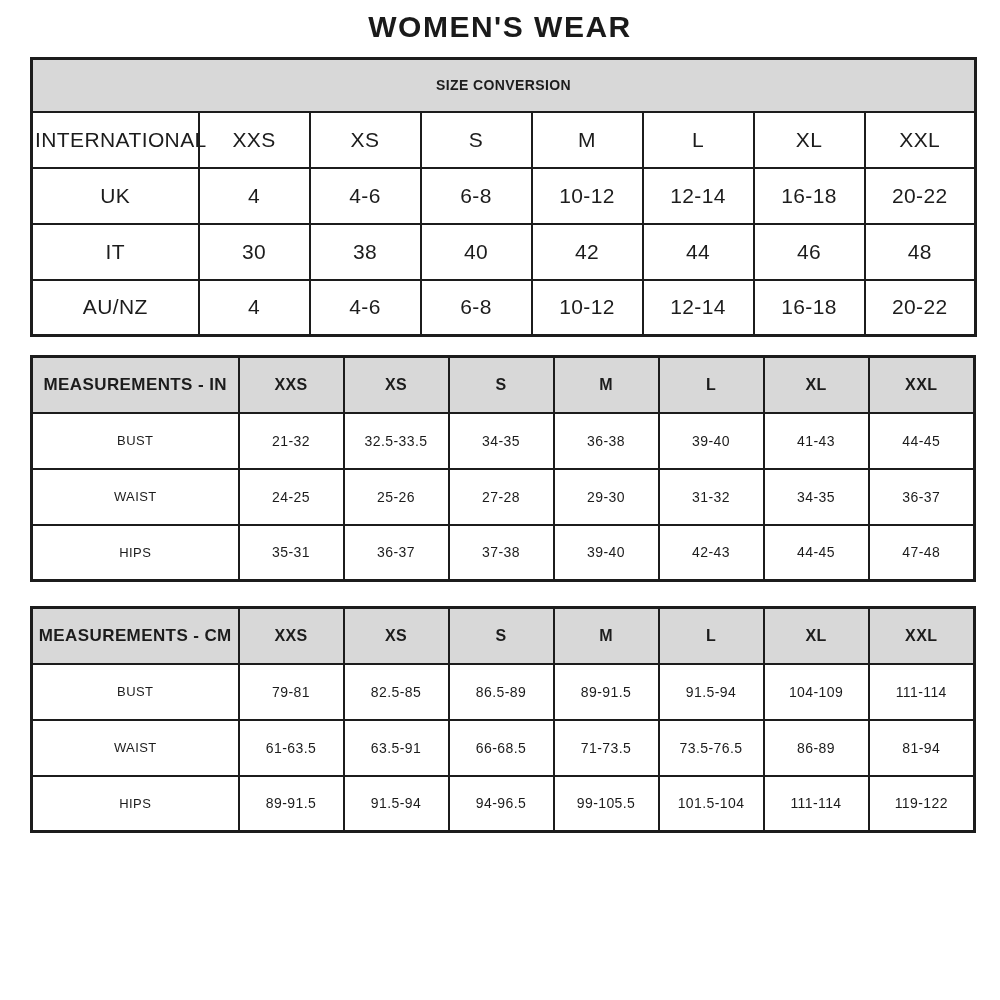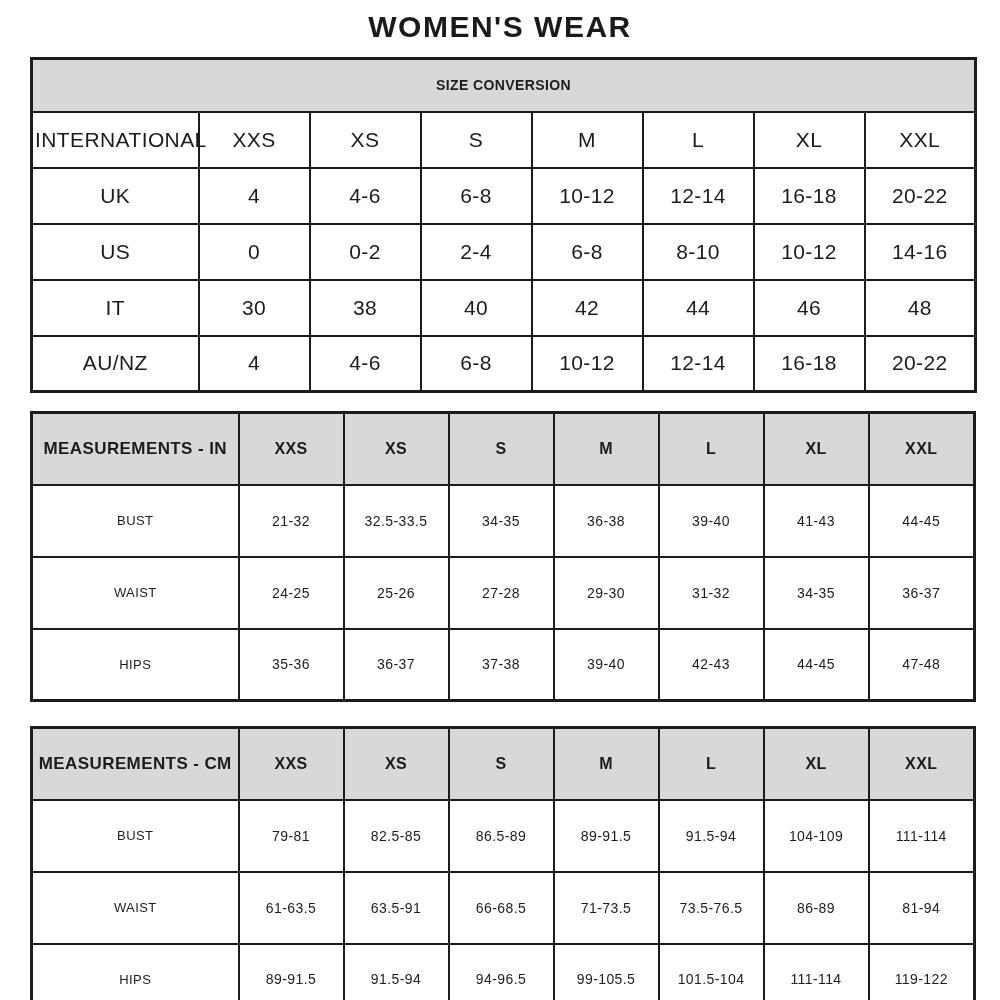--- a/index.html
+++ b/index.html
@@ -36,21 +36,21 @@
     padding: 0 2px;
     letter-spacing: 0.4px;
   }
 
   #t1 { margin-top: 11px; }
   #t2 { margin-top: 18px; }
   #t3 { margin-top: 24px; }
 
   #t1 tr { height: 56px; }
   #t1 tr.banner-row { height: 53px; }
-  #t2 tr, #t3 tr { height: 72px; }
+  #t2 tr, #t3 tr { height: 56px; }
 
   .banner {
     background: #d8d8d8;
     font-weight: bold;
     font-size: 14px;
     letter-spacing: 0.8px;
   }
   .hdr-gray {
     background: #d8d8d8;
     font-weight: bold;
@@ -100,30 +100,20 @@
     </tr>
     <tr>
       <td class="cell">UK</td>
       <td class="cell">4</td>
       <td class="cell">4-6</td>
       <td class="cell">6-8</td>
       <td class="cell">10-12</td>
       <td class="cell">12-14</td>
       <td class="cell">16-18</td>
       <td class="cell">20-22</td>
-    </tr>
-    <tr>
-      <td class="cell">US</td>
-      <td class="cell">0</td>
-      <td class="cell">0-2</td>
-      <td class="cell">2-4</td>
-      <td class="cell">6-8</td>
-      <td class="cell">8-10</td>
-      <td class="cell">10-12</td>
-      <td class="cell">14-16</td>
     </tr>
     <tr>
       <td class="cell">IT</td>
       <td class="cell">30</td>
       <td class="cell">38</td>
       <td class="cell">40</td>
       <td class="cell">42</td>
       <td class="cell">44</td>
       <td class="cell">46</td>
       <td class="cell">48</td>
@@ -178,21 +168,21 @@
       <td class="val">24-25</td>
       <td class="val">25-26</td>
       <td class="val">27-28</td>
       <td class="val">29-30</td>
       <td class="val">31-32</td>
       <td class="val">34-35</td>
       <td class="val">36-37</td>
     </tr>
     <tr>
       <td class="rowlb">HIPS</td>
-      <td class="val">35-36</td>
+      <td class="val">35-31</td>
       <td class="val">36-37</td>
       <td class="val">37-38</td>
       <td class="val">39-40</td>
       <td class="val">42-43</td>
       <td class="val">44-45</td>
       <td class="val">47-48</td>
     </tr>
   </tbody>
     </table>
 

